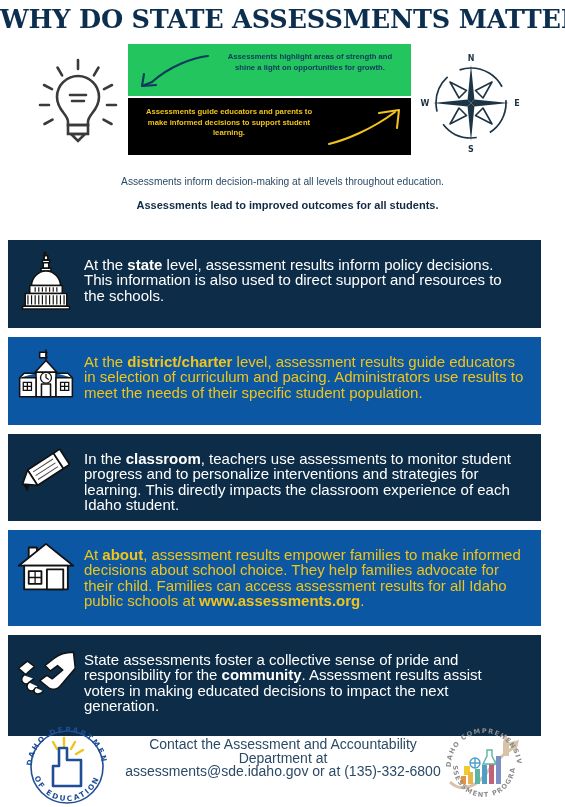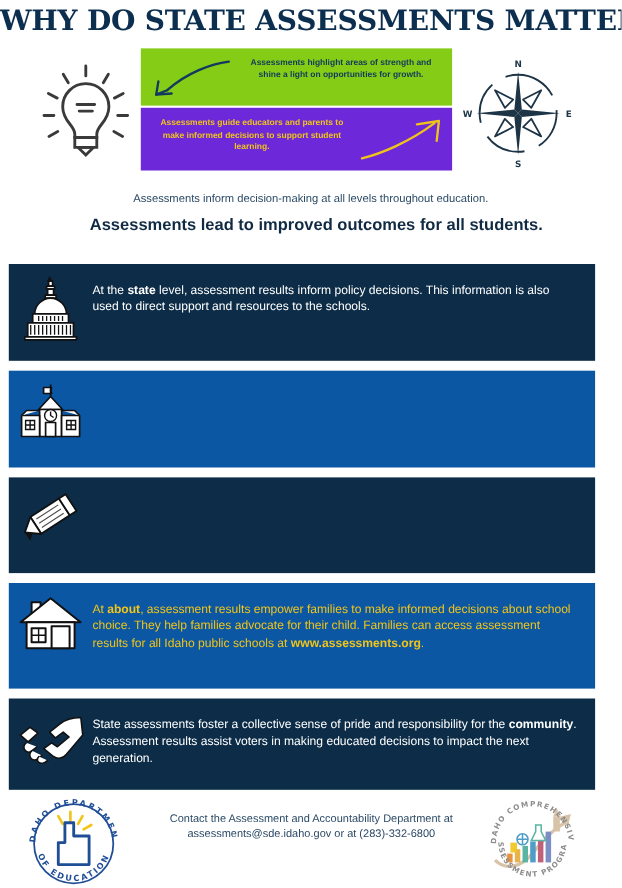--- a/index.html
+++ b/index.html
@@ -68,27 +68,27 @@
   }
 
   .callout {
     position: relative;
     width: 283px;
     overflow: hidden;
   }
 
   .callout-gold {
     height: 52px;
-    background: #84cc16;
+    background: #22c55e;
   }
 
   .callout-blue {
     height: 57px;
     margin-top: 2px;
-    background: #6d28d9;
+    background: #000000;
   }
 
   .callout-text {
     position: absolute;
     font-weight: 700;
     font-size: 7.7px;
     line-height: 10.5px;
     text-align: center;
   }
 
@@ -122,21 +122,21 @@
     text-align: center;
   }
 
   .sub-line-1 {
     font-size: 10.2px;
     color: #2b4a66;
     line-height: 16px;
   }
 
   .sub-line-2 {
-    font-size: 15px;
+    font-size: 11px;
     font-weight: 700;
     color: #102a43;
     line-height: 16px;
     margin-top: 7px;
     padding-left: 10px;
   }
 
   
   .rows {
     position: absolute;
@@ -161,21 +161,21 @@
     width: 76px;
     display: flex;
     align-items: center;
     justify-content: center;
     padding-top: 10px;
   }
 
   .row-body {
     flex: 1 1 auto;
     padding: 17px 16px 10px 0;
-    font-size: 11px;
+    font-size: 15px;
     line-height: 15.4px;
   }
 
   .row-navy .row-body { color: #ffffff; }
   .row-blue .row-body { color: #f0c419; }
 
   .row-body b { font-weight: 700; }
 
   .link-bold {
     font-weight: 700;
@@ -208,21 +208,21 @@
 
   .footer-text {
     position: absolute;
     left: 118px;
     top: 22px;
     width: 330px;
     text-align: center;
   }
 
   .foot-line {
-    font-size: 10px;
+    font-size: 14px;
     line-height: 13.6px;
     color: #2b4a66;
   }
 
   .foot-line-2 {
     margin-top: 13px;
   }
 
   .foot-line b { font-weight: 700; color: #102a43; }
 </style>
@@ -346,38 +346,44 @@
             <path d="M28 40h10v14H28z"></path>
           </g>
           <g fill="none" stroke="#111111" stroke-width="1.4">
             <circle cx="33" cy="33" r="6" fill="#ffffff"></circle>
             <path d="M33 29v4l3 2"></path>
             <path d="M8 38h9v9H8zM12.5 38v9M8 42.5h9"></path>
             <path d="M49 38h9v9h-9zM53.5 38v9M49 42.5h9"></path>
           </g>
         </svg>
       </div>
+      <div class="row-body">
+        <span>At the </span><b>district/charter</b><span> level, assessment results guide educators in selection of curriculum and pacing. Administrators use results to meet the needs of their specific student population.</span>
+      </div>
     </div>
 
     <div class="row row-navy" style="height:87px">
       <div class="row-icon">
         <svg viewBox="0 0 66 56" width="60" height="52">
           <g transform="rotate(-33 33 28)">
             <g fill="#ffffff" stroke="#111111" stroke-width="1.8" stroke-linejoin="round">
               <path d="M16 17h34v20H16z"></path>
               <path d="M50 17h8v20h-8z"></path>
               <path d="M16 17L3 27l13 10z"></path>
             </g>
             <path d="M3 27l6 4.6L3 37z" fill="#111111"></path>
             <g stroke="#111111" stroke-width="1.1" opacity="0.75">
               <path d="M20 22h26M20 27h26M20 32h26"></path>
             </g>
           </g>
         </svg>
       </div>
+      <div class="row-body">
+        <span>In the </span><b>classroom</b><span>, teachers use assessments to monitor student progress and to personalize interventions and strategies for learning. This directly impacts the classroom experience of each Idaho student.</span>
+      </div>
     </div>
 
     <div class="row row-blue" style="height:96px">
       <div class="row-icon">
         <svg viewBox="0 0 66 60" width="60" height="55">
           <g fill="#ffffff" stroke="#111111" stroke-width="2" stroke-linejoin="round">
             <path d="M14 8h9v14h-9z"></path>
             <path d="M33 4L3 28h60z"></path>
             <path d="M9 28h48v26H9z"></path>
             <path d="M14 34h14v14H14z"></path>
@@ -386,21 +392,21 @@
           <g stroke="#111111" stroke-width="1.4">
             <path d="M21 34v14M14 41h14"></path>
           </g>
         </svg>
       </div>
       <div class="row-body">
         <span>At </span><b>about</b><span>, assessment results empower families to make informed decisions about school choice. They help families advocate for their child. Families can access assessment results for all Idaho public schools at </span><b class="link-bold">www.assessments.org</b><span>.</span>
       </div>
     </div>
 
-    <div class="row row-navy" style="height:83px">
+    <div class="row row-navy" style="height:101px">
       <div class="row-icon">
         <svg viewBox="0 0 70 56" width="62" height="50">
           <g fill="#ffffff" stroke="#111111" stroke-width="1.6" stroke-linejoin="round" stroke-linecap="round">
             <path d="M66 8c-8 0-16 2-22 7l-10 8 6 6 8-6 6 5-12 10-6-4-8 6 10 8c4 3 10 2 13-2l17-20z"></path>
             <path d="M4 26l10-8 8 6-10 9z"></path>
             <path d="M10 34c-3 2-3 6-1 8 2 2 5 2 7 0l5-4"></path>
             <path d="M16 42c-3 2-3 6-1 8 2 2 5 2 7 0l4-3"></path>
             <path d="M23 48c-2 2-2 5 0 6 2 2 4 1 6 0l3-2"></path>
           </g>
         </svg>
@@ -430,21 +436,21 @@
 
         <g fill="#1f4e96" font-family="DejaVu Sans, sans-serif" font-size="7.4" font-weight="700" letter-spacing="2">
           <text><textPath href="#arcTop" startOffset="50%" text-anchor="middle">IDAHO DEPARTMENT</textPath></text>
           <text><textPath href="#arcBot" startOffset="50%" text-anchor="middle">OF EDUCATION</textPath></text>
         </g>
       </svg>
     </div>
 
     <div class="footer-text">
       <div class="foot-line">Contact the Assessment and Accountability Department at</div>
-      <div class="foot-line">assessments@sde.idaho.gov or at (283)-332-6800</div>
+      <div class="foot-line">assessments@sde.idaho.gov or at (135)-332-6800</div>
     </div>
 
     <div class="logo-icap">
       <svg viewBox="0 0 95 86" width="95" height="86">
         <defs>
           <path id="icapTop" d="M14 46a33 33 0 0 1 66 0" fill="none"></path>
           <path id="icapBot" d="M16 46a31 31 0 0 0 62 0" fill="none"></path>
         </defs>
 
         <path d="M13 62c10 10 24 6 34-6 8-10 16-20 29-28" fill="none" stroke="#d7c3a8" stroke-width="3"></path>

